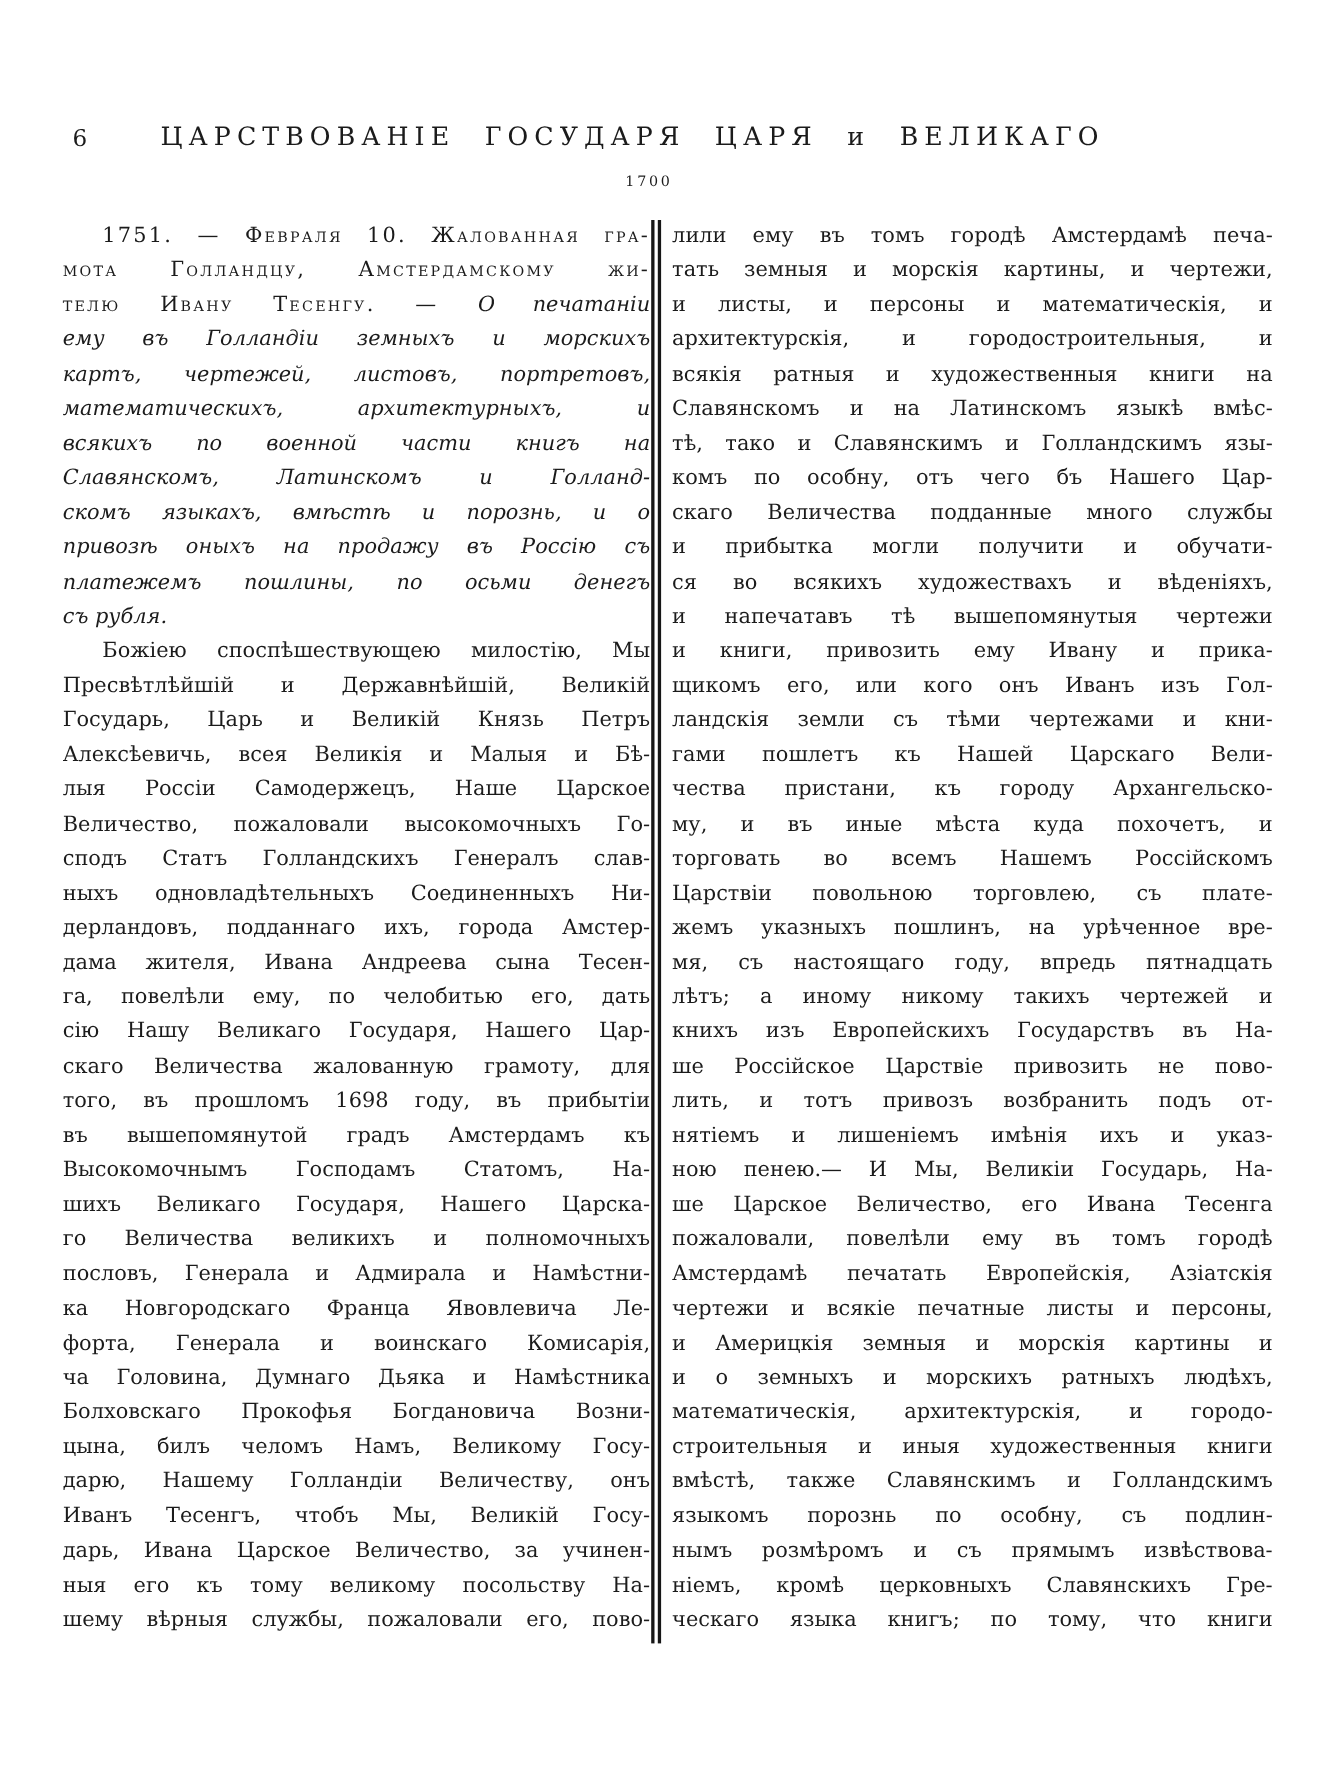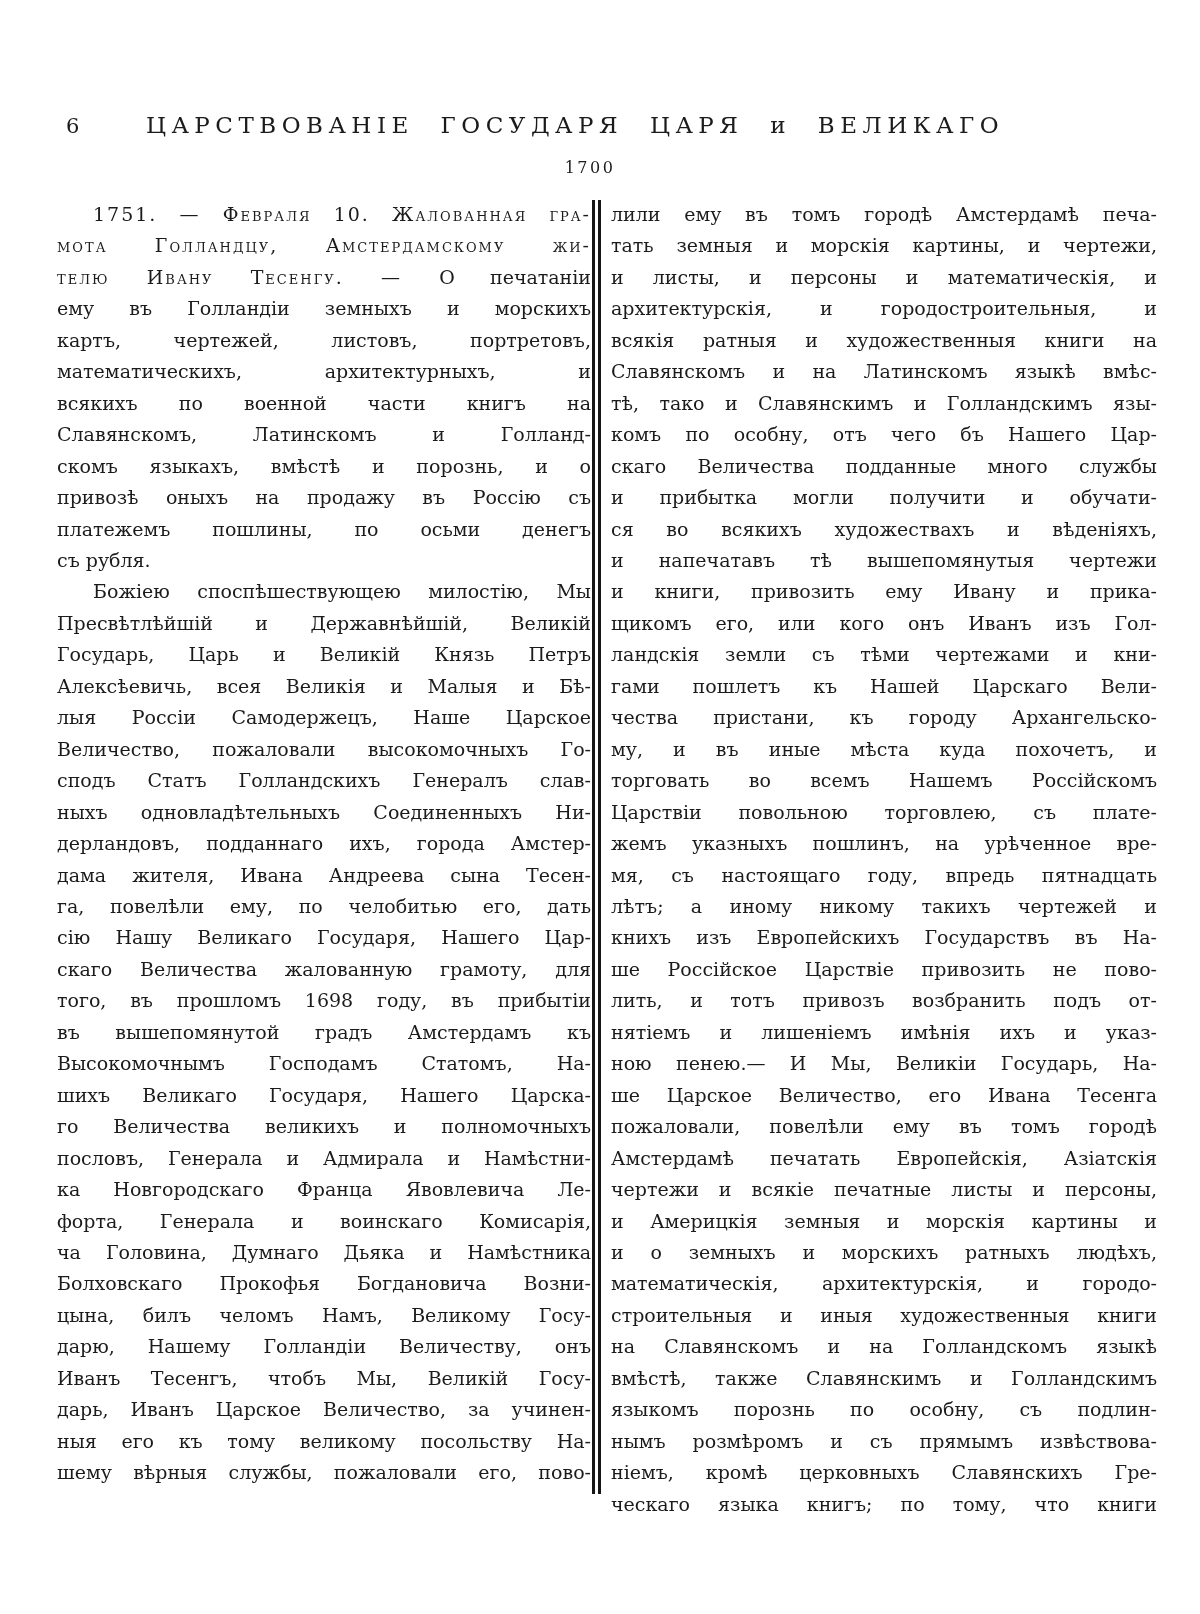--- a/index.html
+++ b/index.html
@@ -19,35 +19,35 @@
   .running-head {
     position:absolute; left:0; top:112px; width:1150px;
     text-align:center;
     font-size:23px;
     letter-spacing:5.5px;
     word-spacing:14px;
   }
   .year {
     position:absolute; left:0; top:158px; width:1180px;
     text-align:center;
-    font-size:16px;
+    font-size:13px;
     letter-spacing:2.5px;
   }
   .col {
     position:absolute; top:199px;
     font-size:19px;
     line-height:31.45px;
   }
   .col.left  { left:57px;  width:534px; }
   .col.right { left:611px; width:546px; }
   .line { text-align:justify; text-align-last:justify; }
   .line.nojust { text-align-last:left; }
   .line.indent { text-indent:36px; }
   .caps { font-variant:small-caps; letter-spacing:2px; }
-  .ital { }
+  .ital { font-style:italic; }
   .reg  { }
   .divider {
     position:absolute; left:592px; top:200px;
     width:3px; height:1294px;
     border-left:3px solid #161616;
     border-right:3px solid #161616;
   }
 </style>
 </head>
 <body>
@@ -88,21 +88,21 @@
       <div class="line"><span class="reg">шихъ Великаго Государя, Нашего Царска-</span></div>
       <div class="line"><span class="reg">го Величества великихъ и полномочныхъ</span></div>
       <div class="line"><span class="reg">пословъ, Генерала и Адмирала и Намѣстни-</span></div>
       <div class="line"><span class="reg">ка Новгородскаго Франца Явовлевича Ле-</span></div>
       <div class="line"><span class="reg">форта, Генерала и воинскаго Комисарія,</span></div>
       <div class="line"><span class="reg">ча Головина, Думнаго Дьяка и Намѣстника</span></div>
       <div class="line"><span class="reg">Болховскаго Прокофья Богдановича Возни-</span></div>
       <div class="line"><span class="reg">цына, билъ челомъ Намъ, Великому Госу-</span></div>
       <div class="line"><span class="reg">дарю, Нашему Голландіи Величеству, онъ</span></div>
       <div class="line"><span class="reg">Иванъ Тесенгъ, чтобъ Мы, Великій Госу-</span></div>
-      <div class="line"><span class="reg">дарь, Иванъ Царское Величество, за учинен-</span></div>
+      <div class="line"><span class="reg">дарь, Ивана Царское Величество, за учинен-</span></div>
       <div class="line"><span class="reg">ныя его къ тому великому посольству На-</span></div>
       <div class="line"><span class="reg">шему вѣрныя службы, пожаловали его, пово-</span></div>
     </div>
   <div class="divider"></div>
   <div class="col right">
       <div class="line"><span class="reg">лили ему въ томъ городѣ Амстердамѣ печа-</span></div>
       <div class="line"><span class="reg">тать земныя и морскія картины, и чертежи,</span></div>
       <div class="line"><span class="reg">и листы, и персоны и математическія, и</span></div>
       <div class="line"><span class="reg">архитектурскія, и городостроительныя, и</span></div>
       <div class="line"><span class="reg">всякія ратныя и художественныя книги на</span></div>
@@ -130,20 +130,19 @@
       <div class="line"><span class="reg">нятіемъ и лишеніемъ имѣнія ихъ и указ-</span></div>
       <div class="line"><span class="reg">ною пенею.— И Мы, Великіи Государь, На-</span></div>
       <div class="line"><span class="reg">ше Царское Величество, его Ивана Тесенга</span></div>
       <div class="line"><span class="reg">пожаловали, повелѣли ему въ томъ городѣ</span></div>
       <div class="line"><span class="reg">Амстердамѣ печатать Европейскія, Азіатскія</span></div>
       <div class="line"><span class="reg">чертежи и всякіе печатные листы и персоны,</span></div>
       <div class="line"><span class="reg">и Америцкія земныя и морскія картины и</span></div>
       <div class="line"><span class="reg">и о земныхъ и морскихъ ратныхъ людѣхъ,</span></div>
       <div class="line"><span class="reg">математическія, архитектурскія, и городо-</span></div>
       <div class="line"><span class="reg">строительныя и иныя художественныя книги</span></div>
-      <div class="line"><span class="reg">на Славянскомъ и на Голландскомъ языкѣ</span></div>
       <div class="line"><span class="reg">вмѣстѣ, также Славянскимъ и Голландскимъ</span></div>
       <div class="line"><span class="reg">языкомъ порознь по особну, съ подлин-</span></div>
       <div class="line"><span class="reg">нымъ розмѣромъ и съ прямымъ извѣствова-</span></div>
       <div class="line"><span class="reg">ніемъ, кромѣ церковныхъ Славянскихъ Гре-</span></div>
       <div class="line"><span class="reg">ческаго языка книгъ; по тому, что книги</span></div>
     </div>
 </div>
 
 </body></html>

